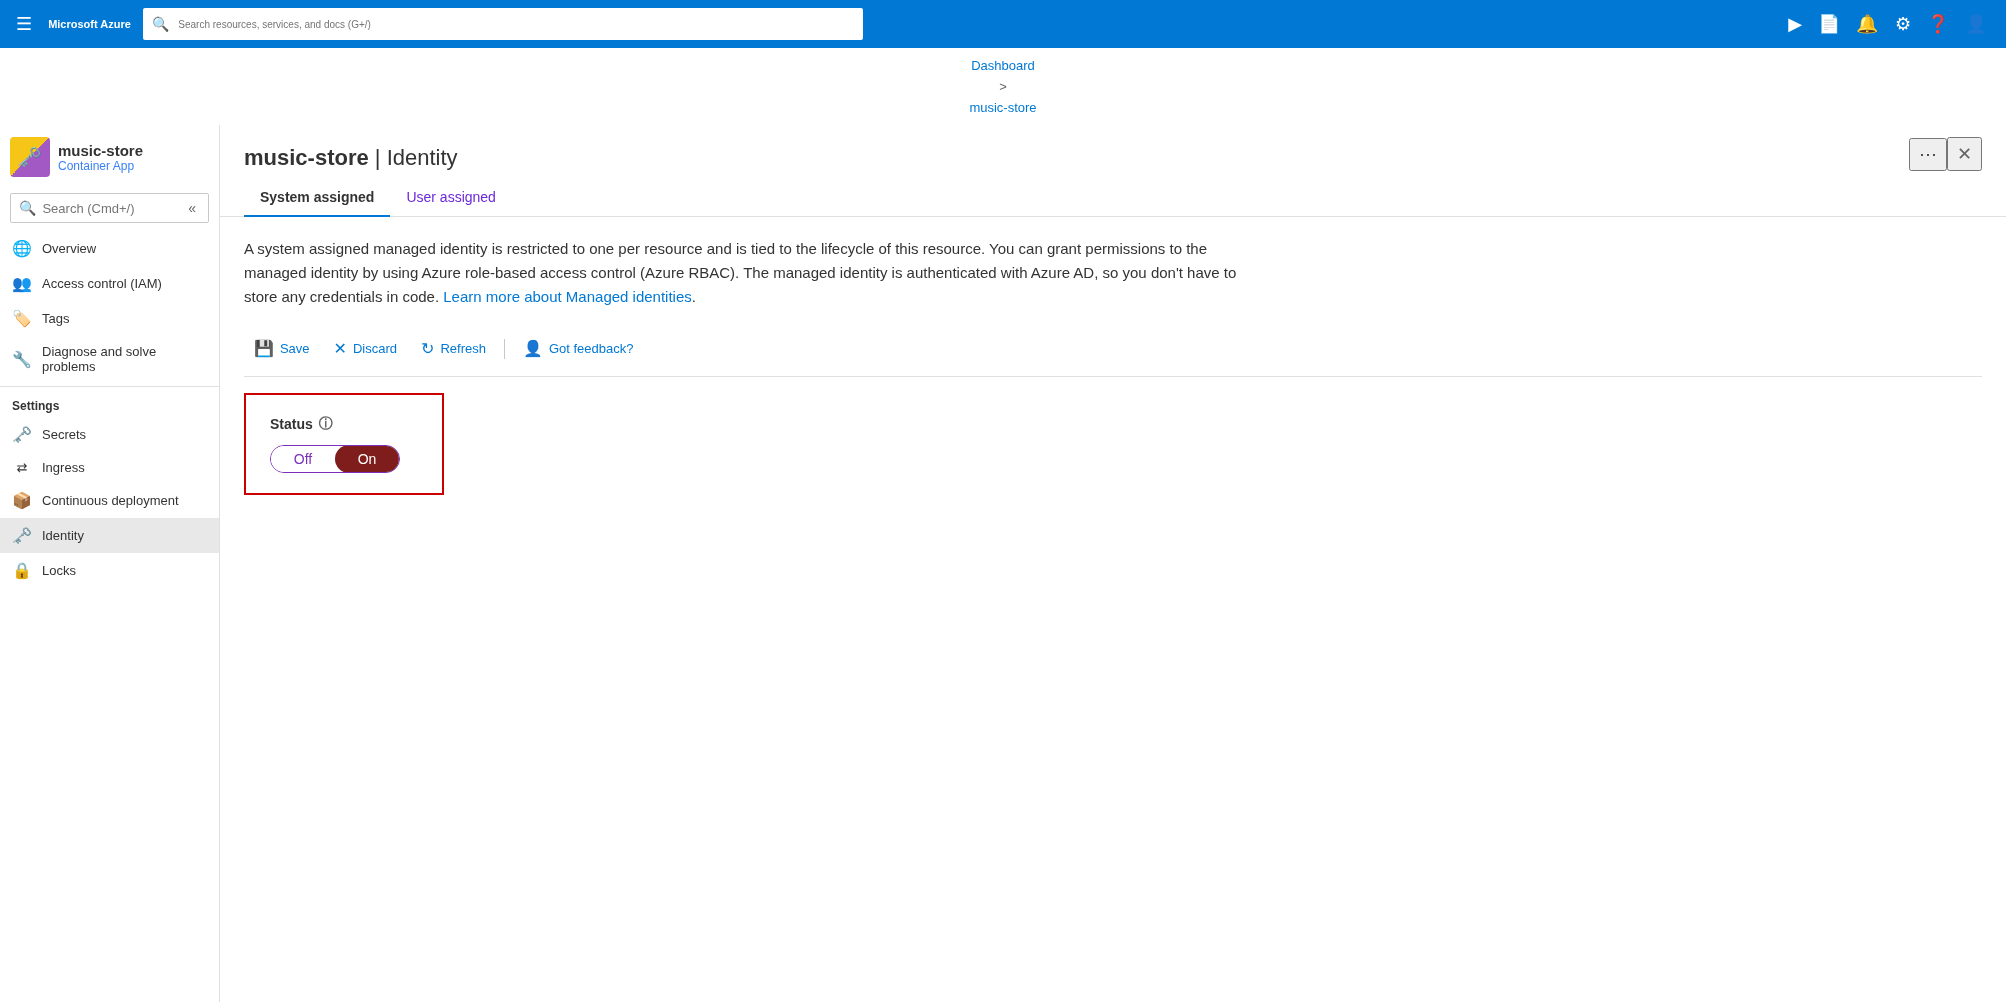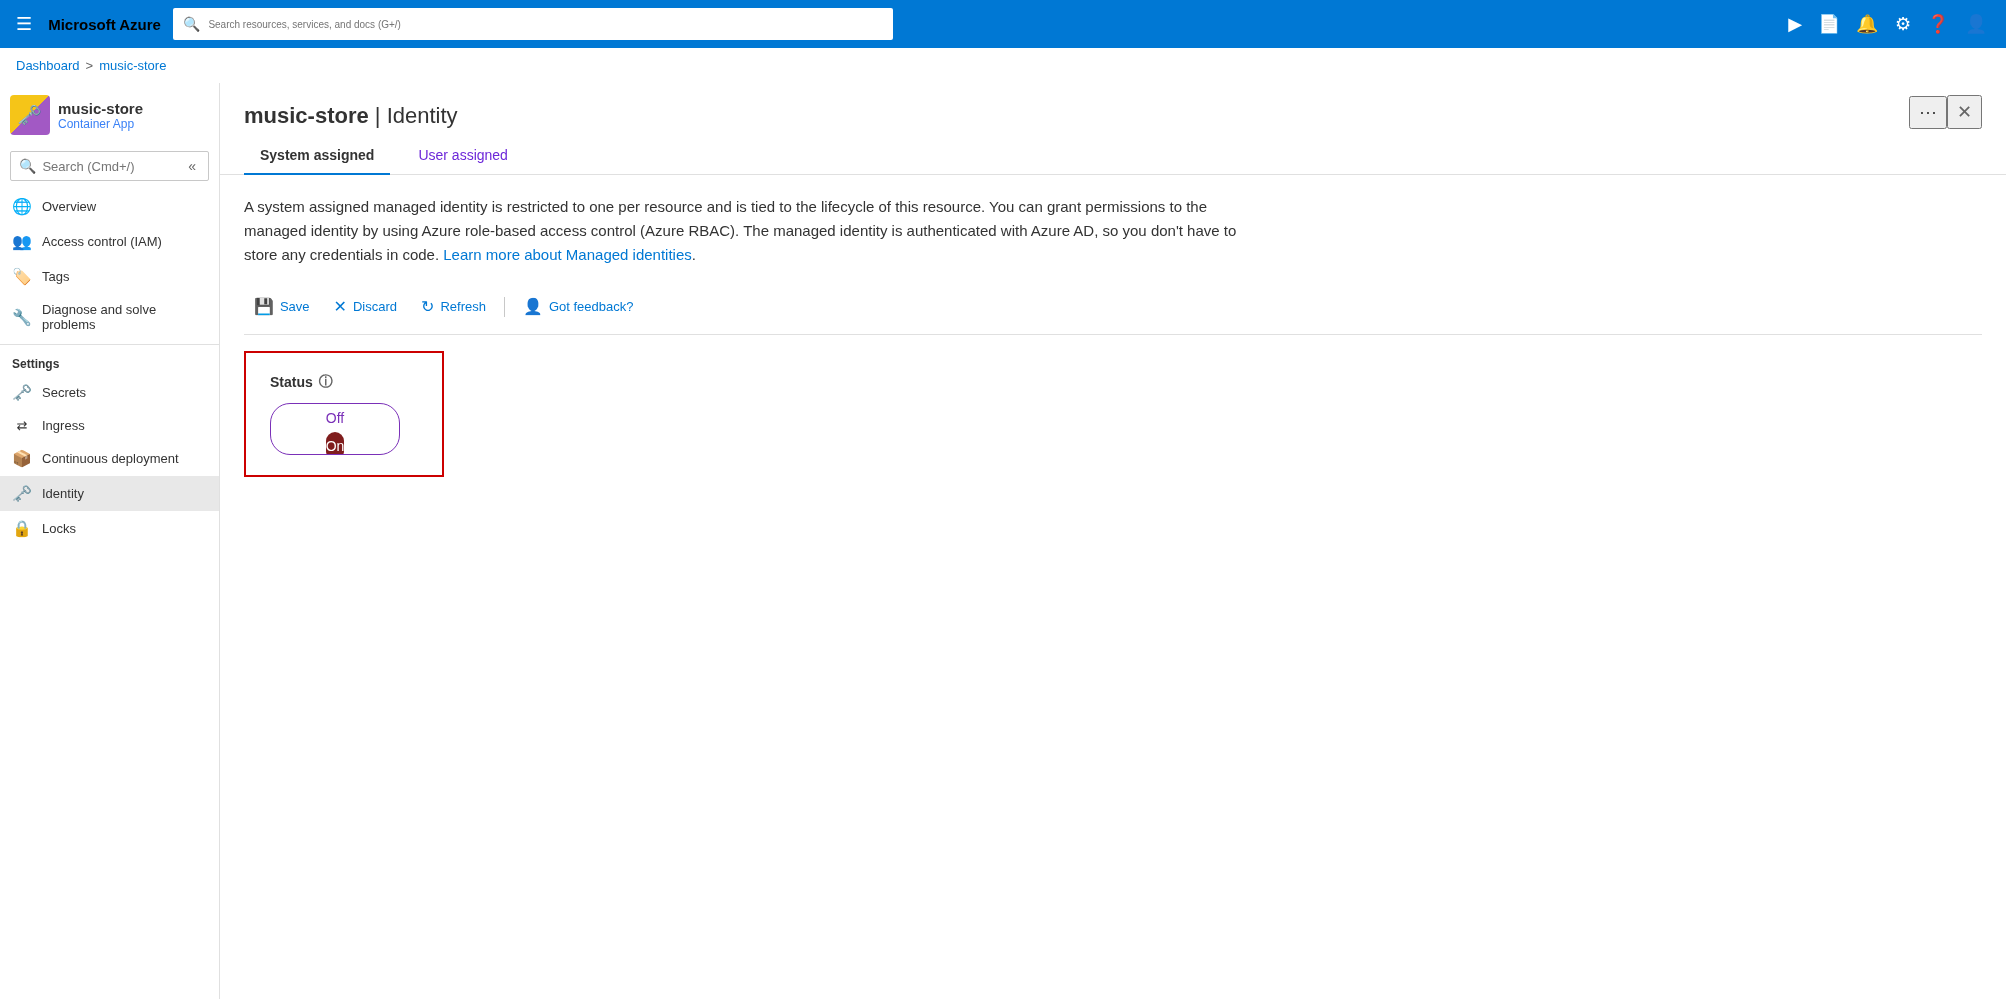--- a/index.html
+++ b/index.html
@@ -14,22 +14,22 @@
       padding: 0 12px;
       gap: 12px;
     }
     .top-nav .hamburger {
       color: #fff;
       font-size: 18px;
       cursor: pointer;
       padding: 4px;
     }
     .top-nav .brand {
-      color: #000000;
-      font-size: 15px;
+      color: #ffffff;
+      font-size: 11px;
       font-weight: 600;
       white-space: nowrap;
     }
     .top-nav .search-bar {
       flex: 1;
       max-width: 720px;
       height: 32px;
       background: #fff;
       border: none;
       border-radius: 2px;
@@ -64,20 +64,21 @@
       justify-content: center;
     }
 
     
     .breadcrumb {
       padding: 10px 16px;
       display: flex;
       align-items: center;
       gap: 6px;
       font-size: 13px;
+      flex-direction: column;
     }
     .breadcrumb a { color: #0078d4; text-decoration: none; }
     .breadcrumb .separator { color: #666; }
 
     
     .main-layout {
       display: flex;
       height: calc(1002px - 48px - 38px);
     }
 
@@ -192,21 +193,21 @@
       color: #666;
       margin-left: auto;
       padding: 4px 8px;
     }
 
     
     .tabs {
       display: flex;
       padding: 0 24px;
       border-bottom: 1px solid #e0e0e0;
-      gap: 12px;
+      gap: 0;
     }
     .tab {
       padding: 10px 16px;
       cursor: pointer;
       font-size: 14px;
       color: #6d28d9;
       border-bottom: 2px solid transparent;
       margin-bottom: -1px;
     }
     .tab.active {
@@ -285,22 +286,21 @@
 
     
     .toggle-group {
       display: flex;
       align-items: center;
       border: 1.5px solid #7a30b8;
       border-radius: 20px;
       overflow: hidden;
       background: #fff;
       width: 130px;
-      height: 52px;
-      flex-direction: column;
+      height: 28px;
     }
     .toggle-option {
       flex: 1;
       text-align: center;
       padding: 6px 0;
       cursor: pointer;
       font-size: 14px;
       font-weight: 400;
     }
     .toggle-option.off {

